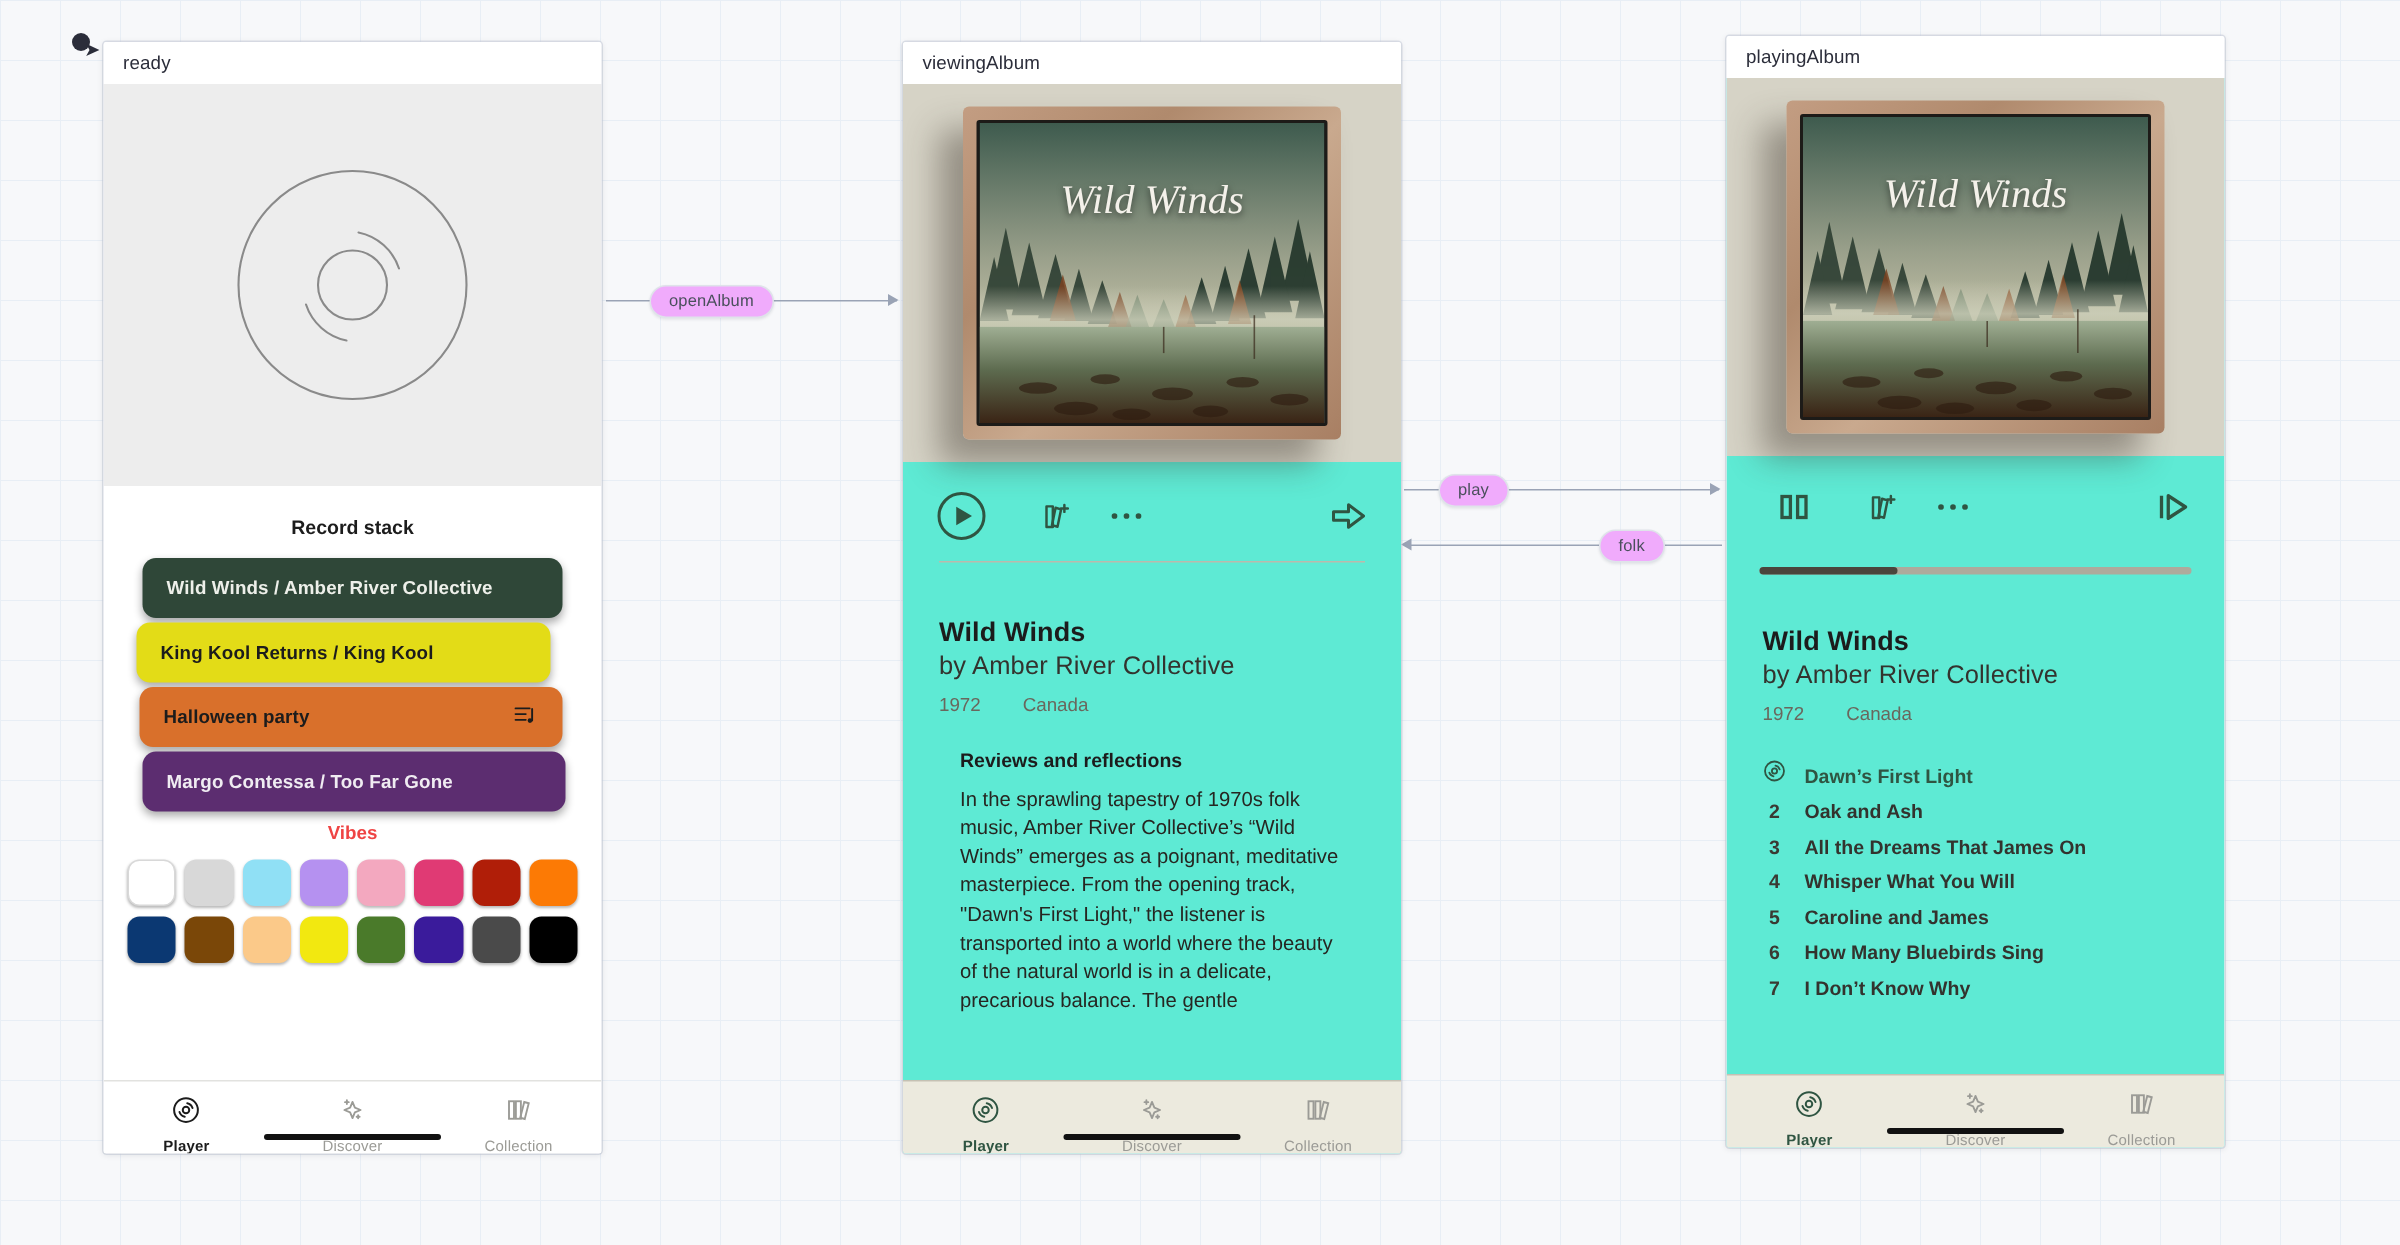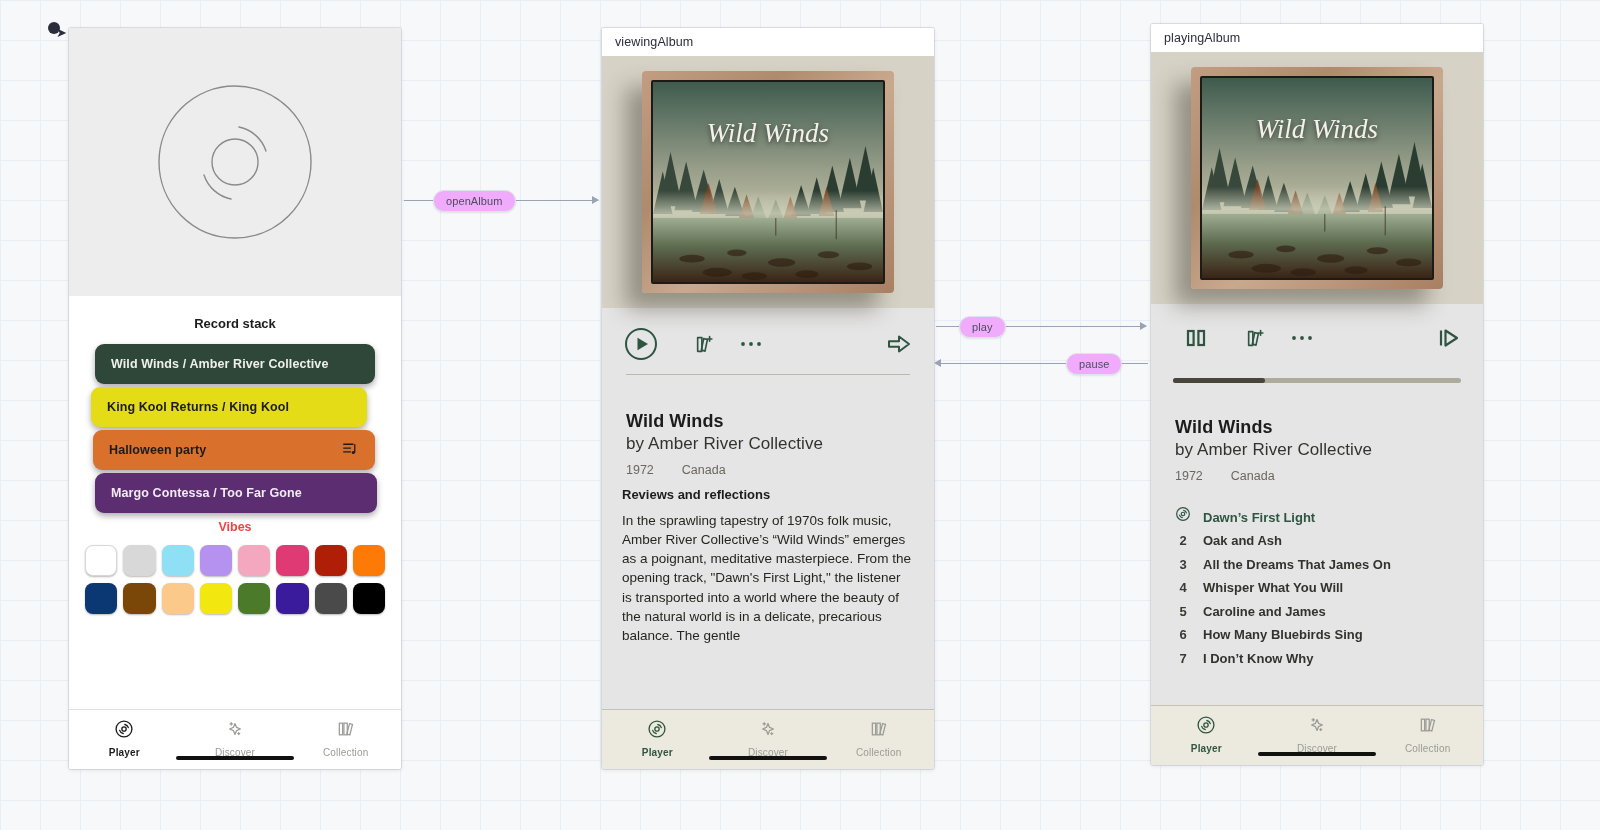--- a/index.html
+++ b/index.html
@@ -134,39 +134,39 @@
     box-shadow: 0 1px 2px rgba(0,0,0,.28);
   }
   .swatch.light { border: 1px solid #d8d8d8; }
 
   
   .tabbar {
     margin-top: auto;
     border-top: 1px solid #e2e2df;
     display: flex;
     padding: 9px 0 0;
-    height: 60px;
+    height: 49px;
   }
   .tab {
     flex: 1;
     display: flex; flex-direction: column; align-items: center; gap: 4px;
   }
   .tab .tab-label { font-size: 10px; letter-spacing: .15px; }
   .tab.active .tab-label { color: #1c1c1c; font-weight: bold; }
   .tab:not(.active) .tab-label { color: #9b9b96; }
   .tab.green .tab-label { color: #2f5542; font-weight: bold; }
   .home-ind {
     position: absolute;
     bottom: 9px; left: 50%; transform: translateX(-50%);
     width: 118px; height: 4px; border-radius: 3px;
     background: #111;
   }
 
   
-  .album-bg { background: #e5e5e5; }
+  .album-bg { background: #5eead4; }
   .art-wrap {
     height: 252px;
     display: flex; align-items: center; justify-content: center;
     background: #d6d3c6;
     position: relative;
   }
   .sleeve {
     width: 252px; height: 222px;
     border-radius: 4px;
     padding: 9px;
@@ -221,21 +221,21 @@
     font-size: 18px; font-weight: bold; color: #1c1c1c; letter-spacing: .1px;
   }
   .meta .artist-name {
     font-size: 17px; color: #33332e; margin-top: 2px; letter-spacing: .1px;
   }
   .meta-row {
     margin-top: 9px; display: flex; gap: 28px;
     font-size: 12.5px; color: #6a675d;
   }
 
-  .reviews { padding: 0 20px; margin-top: 10px; overflow: hidden; }
+  .reviews { padding: 0 38px; margin-top: 22px; overflow: hidden; }
   .reviews h4 {
     font-size: 13px; font-weight: bold; color: #1c1c1c; margin-bottom: 9px;
   }
   .reviews p {
     font-size: 13.5px; line-height: 1.42; color: #262621;
   }
 
   .tracks { padding: 0 24px; margin-top: 18px; overflow: hidden; }
   .track {
     display: flex; align-items: flex-end; gap: 12px;
@@ -263,23 +263,24 @@
   <div class="edge-line" style="left:404px; top:200px; width:194px;"></div>
   <div class="edge-arrow right" style="left:592px; top:196px;"></div>
   <div class="edge-label" style="left:433px; top:190px;">openAlbum</div>
 
   <div class="edge-line" style="left:936px; top:326px; width:210px;"></div>
   <div class="edge-arrow right" style="left:1140px; top:322px;"></div>
   <div class="edge-label" style="left:959px; top:316px;">play</div>
 
   <div class="edge-line" style="left:938px; top:363px; width:210px;"></div>
   <div class="edge-arrow left" style="left:934px; top:359px;"></div>
-  <div class="edge-label" style="left:1066px; top:353px;">pause</div>
+  <div class="edge-label" style="left:1066px; top:353px;">folk</div>
 
   <div class="node" style="left:69px; top:28px; width:332px; height:741px;">
+    <div class="node-title">ready</div>
     <div class="screen">
 
       <div class="art-blank">
         <svg class="disc-outline" width="160" height="160" viewBox="0 0 160 160">
           <circle cx="80" cy="80" r="76" fill="none" stroke="#8a8a8a" stroke-width="1.4"></circle>
           <circle cx="80" cy="80" r="23" fill="none" stroke="#8a8a8a" stroke-width="1.4"></circle>
           <path d="M84 45 A36 36 0 0 1 111 69" fill="none" stroke="#8a8a8a" stroke-width="1.4" stroke-linecap="round"></path>
           <path d="M49 93 A36 36 0 0 0 76 117" fill="none" stroke="#8a8a8a" stroke-width="1.4" stroke-linecap="round"></path>
         </svg>
       </div>

